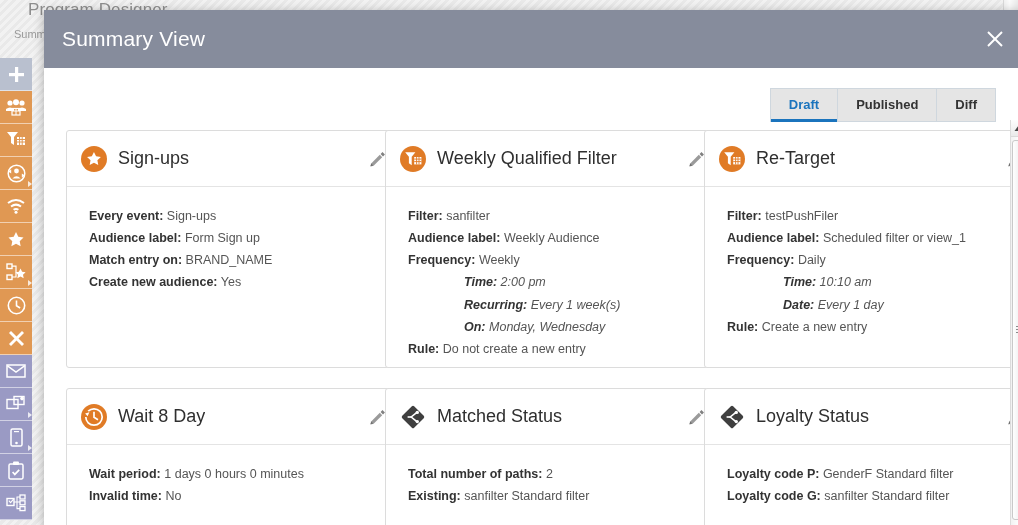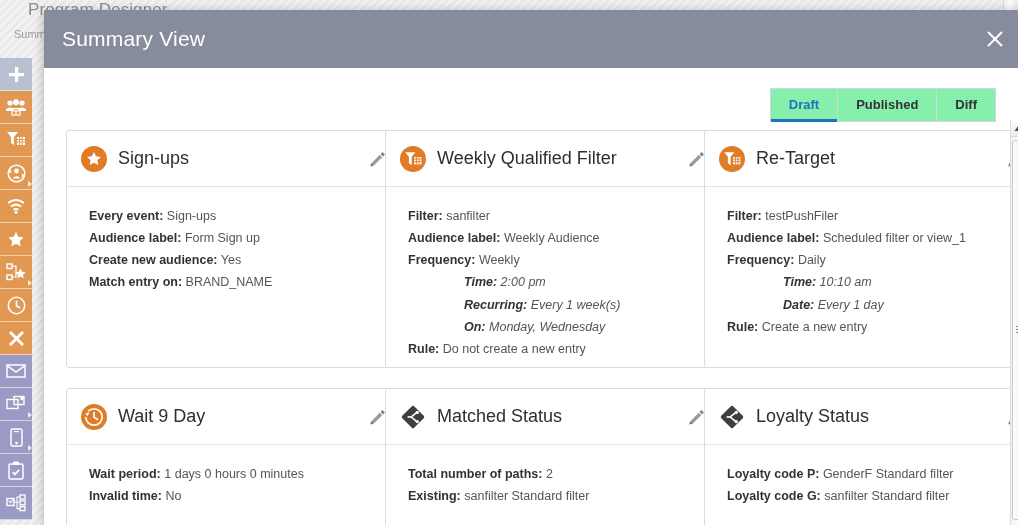--- a/index.html
+++ b/index.html
@@ -144,21 +144,21 @@
     background: #fff;
   }
   .tab {
     padding: 8px 18px 9px;
     font-size: 13px;
     font-weight: bold;
     color: #333;
     border-right: 1px solid #cfd7de;
     cursor: pointer;
     position: relative;
-    background: #86efac;
+    background: #e5e5e5;
   }
   .tab:last-child { border-right: none; }
   .tab.active::after {
     content: "";
     position: absolute;
     left: 0; right: 0; bottom: -1px;
     height: 3px;
     background: #1b74bd;
   }
   .tab.active { color: #1b74bd; }
@@ -427,22 +427,22 @@
                 <svg width="18" height="18" viewBox="0 0 18 18" aria-hidden="true">
                   <path d="M2.2 13.4 l8.6 -8.6 2.4 2.4 -8.6 8.6 -3 .6z" fill="#9a9a9a"></path>
                   <path d="M11.6 4.0 l1.9 -1.9 2.4 2.4 -1.9 1.9z" fill="#808080"></path>
                   <path d="M2.2 13.4 l-0.8 2.8 2.8 -0.8z" fill="#707070"></path>
                 </svg>
               </div>
             </div>
             <div class="card-body">
               <div class="row"><span class="k">Every event:</span> <span class="v">Sign-ups</span></div>
               <div class="row"><span class="k">Audience label:</span> <span class="v">Form Sign up</span></div>
+              <div class="row"><span class="k">Match entry on:</span> <span class="v">BRAND_NAME</span></div>
               <div class="row"><span class="k">Create new audience:</span> <span class="v">Yes</span></div>
-              <div class="row"><span class="k">Match entry on:</span> <span class="v">BRAND_NAME</span></div>
             </div>
           </div>
           <div class="card tall">
             <div class="card-head">
               <div class="card-icon">
                 <svg width="26" height="26" viewBox="0 0 26 26" aria-hidden="true">
                   <circle cx="13" cy="13" r="13" fill="#e07b26"></circle>
                   <path d="M5.2 6.2h10.2l-3.7 4.6v8.4l-2.8 -1.9v-6.5z" fill="#fff"></path>
                   <rect x="14.2" y="11" width="7.2" height="7.4" fill="#fff"></rect>
                   <path d="M14.2 13.1h7.2M16.6 11v7.4M19 11v7.4M14.2 15.6h7.2" stroke="#e07b26" stroke-width=".9"></path>
@@ -499,21 +499,21 @@
             <div class="card-head">
               <div class="card-icon">
                 <svg width="26" height="26" viewBox="0 0 26 26" aria-hidden="true">
                   <circle cx="13" cy="13" r="13" fill="#e07b26"></circle>
                   <circle cx="13" cy="13" r="8.2" fill="none" stroke="#fff" stroke-width="1.7"></circle>
                   <path d="M13 7.8v5.5l4 2.4" fill="none" stroke="#fff" stroke-width="1.7"></path>
                   <path d="M4.8 13 a8.2 8.2 0 0 1 2.4 -5.8" fill="none" stroke="#e07b26" stroke-width="2.6"></path>
                   <polygon points="4.2,9.4 8.4,8.2 6.6,12.2" fill="#fff"></polygon>
                 </svg>
               </div>
-              <div class="card-title">Wait 9 Day</div>
+              <div class="card-title">Wait 8 Day</div>
               <div class="card-edit">
                 <svg width="18" height="18" viewBox="0 0 18 18" aria-hidden="true">
                   <path d="M2.2 13.4 l8.6 -8.6 2.4 2.4 -8.6 8.6 -3 .6z" fill="#9a9a9a"></path>
                   <path d="M11.6 4.0 l1.9 -1.9 2.4 2.4 -1.9 1.9z" fill="#808080"></path>
                   <path d="M2.2 13.4 l-0.8 2.8 2.8 -0.8z" fill="#707070"></path>
                 </svg>
               </div>
             </div>
             <div class="card-body">
               <div class="row"><span class="k">Wait period:</span> <span class="v">1 days 0 hours 0 minutes</span></div>

